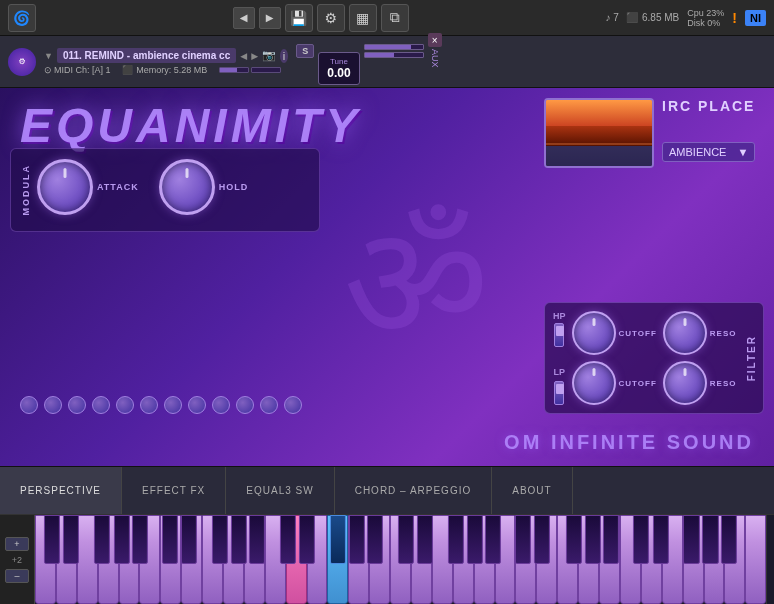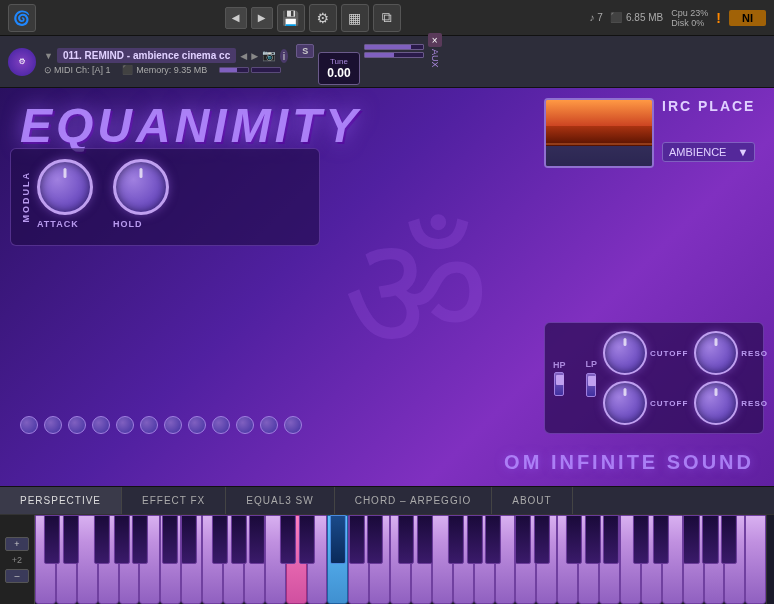--- a/index.html
+++ b/index.html
@@ -60,25 +60,25 @@
       width: 28px;
       height: 28px;
       cursor: pointer;
       font-size: 14px;
       display: flex;
       align-items: center;
       justify-content: center;
       border-radius: 3px;
     }
     .ni-badge {
-      background: #a16207;
+      background: #3b82f6;
       color: #000;
       font-weight: bold;
       font-size: 11px;
-      padding: 2px 13px;
+      padding: 2px 5px;
       border-radius: 2px;
     }
     .cpu-info {
       display: flex;
       flex-direction: column;
       font-size: 9px;
       color: #aaa;
     }
     .warn-icon {
       color: #ff8800;
@@ -239,21 +239,21 @@
       width: 310px;
     }
     .knob-row {
       display: flex;
       gap: 20px;
       justify-content: center;
       margin-bottom: 6px;
     }
     .knob-item {
       display: flex;
-      flex-direction: column;
+      align-items: center;
       gap: 4px;
     }
     .knob-large {
       width: 56px;
       height: 56px;
       border-radius: 50%;
       background: radial-gradient(circle at 35% 35%, #a080e0, #5030b0);
       border: 3px solid #c0a0f0;
       box-shadow: 0 0 10px rgba(150, 100, 220, 0.5), inset 0 0 10px rgba(0,0,0,0.5);
       cursor: pointer;
@@ -353,20 +353,21 @@
     .filter-label-vert {
       font-size: 10px;
       font-weight: bold;
       color: rgba(200, 170, 255, 0.9);
       writing-mode: vertical-rl;
       transform: rotate(180deg);
       letter-spacing: 2px;
     }
     .filter-switches {
       display: flex;
+      flex-direction: column;
       gap: 20px;
       align-items: center;
     }
     .filter-switch-item {
       display: flex;
       flex-direction: column;
       align-items: center;
       gap: 2px;
     }
     .switch-label { font-size: 9px; color: #aa88dd; font-weight: bold; }
@@ -419,21 +420,21 @@
       transform: translateX(-50%);
       width: 3px;
       height: 8px;
       background: rgba(255,255,255,0.7);
       border-radius: 2px;
     }
 
     
     .bottom-tabs {
       background: #2a2a3a;
-      height: 28px;
+      height: 48px;
       display: flex;
       align-items: stretch;
       border-top: 1px solid #111;
     }
     .tab-item {
       padding: 0 20px;
       display: flex;
       align-items: center;
       font-size: 10px;
       color: #aaa;
@@ -560,21 +561,21 @@
     <div style="display:flex;align-items:center;gap:4px;">
       <span style="font-size:9px;color:#888;">▼</span>
       <span class="inst-name">011. REMIND - ambience cinema cc</span>
       <span style="font-size:9px;color:#888;cursor:pointer;">◀</span>
       <span style="font-size:9px;color:#888;cursor:pointer;">▶</span>
       <span style="font-size:11px;cursor:pointer;">📷</span>
       <span style="font-size:11px;cursor:pointer;background:#4a3a6a;padding:1px 3px;border-radius:50%;color:#ccc;">i</span>
     </div>
     <div style="display:flex;align-items:center;gap:12px;font-size:9px;color:#aaa;">
       <span>⊙ <span>MIDI Ch: [A] 1</span></span>
-      <span>⬛ <span>Memory: 9.35 MB</span></span>
+      <span>⬛ <span>Memory: 5.28 MB</span></span>
       <div style="display:flex;gap:2px;align-items:center;">
         <div style="width:30px;height:6px;background:linear-gradient(to right,#8060c0 60%,#2a1a4a 60%);border:1px solid #5a4a7a;border-radius:1px;"></div>
         <div style="width:30px;height:6px;background:#2a1a4a;border:1px solid #5a4a7a;border-radius:1px;"></div>
       </div>
     </div>
   </div>
   <div class="inst-right">
     <div style="display:flex;gap:4px;align-items:center;">
       <div class="s-m-btn">S</div>
       <div class="tune-area">

